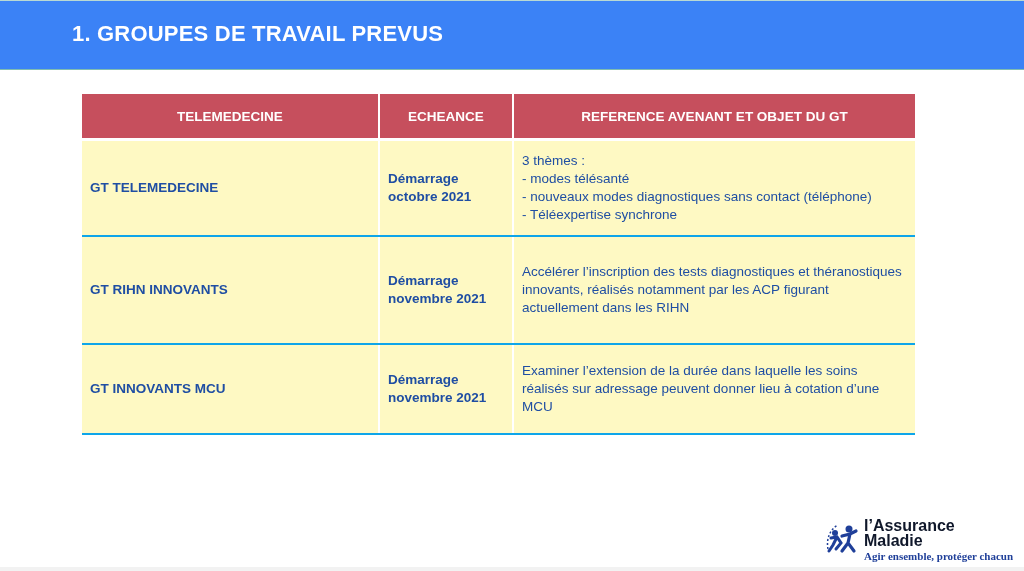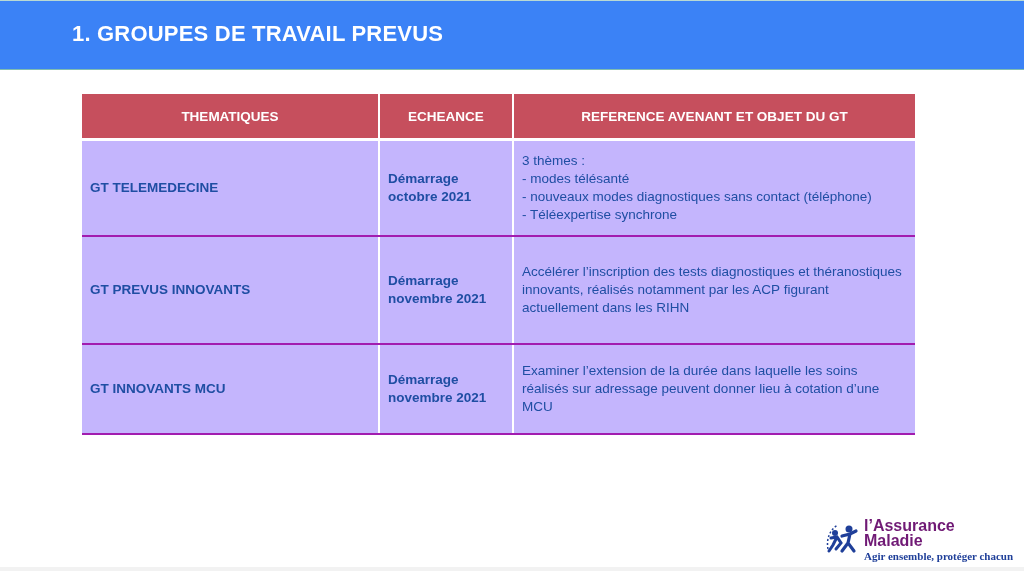--- a/index.html
+++ b/index.html
@@ -24,35 +24,35 @@
       border-collapse: collapse; table-layout: fixed;
     }
     table.gt th {
       background: #c64f5d; color: #ffffff; font-weight: bold; font-size: 13.5px;
       height: 44px; text-align: center; vertical-align: middle;
       border-right: 2px solid #ffffff; border-bottom: 3px solid #ffffff;
       padding: 0 6px;
     }
     table.gt th:last-child { border-right: none; margin-left: 20px; }
     table.gt td {
-      background: #c4b5fd; color: #1f4ea3; font-size: 13.5px; line-height: 18px;
-      border-right: 2px solid #ffffff; border-bottom: 2px solid #a21caf;
+      background: #fef9c3; color: #1f4ea3; font-size: 13.5px; line-height: 18px;
+      border-right: 2px solid #ffffff; border-bottom: 2px solid #0ea5e9;
       vertical-align: middle; padding: 0 8px;
     }
     table.gt td:last-child { border-right: none; }
     td.theme { font-weight: bold; padding-left: 6px; margin-left: 28px; }
     td.deadline { font-weight: bold; padding-left: 7px; }
     td.ref { color: #2a56a8; padding-left: 7px; }
     .ref-line { display: block; }
     .logo {
       position: absolute; left: 822px; top: 517px; width: 160px; height: 46px;
     }
     .logo-mark { position: absolute; left: 0; top: 2px; width: 40px; height: 40px; }
     .logo-name {
-      position: absolute; left: 42px; top: 1px; color: #701a75;
+      position: absolute; left: 42px; top: 1px; color: #0f172a;
       font-weight: bold; font-size: 16px; line-height: 15px;
     }
     .logo-tag {
       position: absolute; left: 42px; top: 33px; color: #1f3f99;
       font-size: 11px; font-weight: bold; white-space: nowrap; font-family: Liberation Serif, serif;
     }
     .bottom-line {
       position: absolute; left: 0; top: 567px; width: 1024px; height: 4px; background: #f2f2f2;
     }
   </style>
@@ -64,41 +64,41 @@
 </div>
 
 <table class="gt">
   <colgroup>
     <col style="width:297px">
     <col style="width:134px">
     <col style="width:402px">
   </colgroup>
   <thead>
     <tr>
-      <th>THEMATIQUES</th>
+      <th>TELEMEDECINE</th>
       <th>ECHEANCE</th>
       <th>REFERENCE AVENANT ET OBJET DU GT</th>
     </tr>
   </thead>
   <tbody>
     <tr style="height:96px">
       <td class="theme">GT TELEMEDECINE</td>
       <td class="deadline">
         <span class="ref-line">Démarrage</span>
         <span class="ref-line">octobre 2021</span>
       </td>
       <td class="ref">
         <span class="ref-line">3 thèmes :</span>
         <span class="ref-line">-  modes télésanté</span>
         <span class="ref-line">-  nouveaux modes diagnostiques sans contact (téléphone)</span>
         <span class="ref-line">-  Téléexpertise synchrone</span>
       </td>
     </tr>
     <tr style="height:108px">
-      <td class="theme">GT PREVUS INNOVANTS</td>
+      <td class="theme">GT RIHN INNOVANTS</td>
       <td class="deadline">
         <span class="ref-line">Démarrage</span>
         <span class="ref-line">novembre 2021</span>
       </td>
       <td class="ref">
         <span class="ref-line">Accélérer l’inscription des tests diagnostiques et théranostiques innovants, réalisés notamment par les ACP figurant actuellement dans les RIHN</span>
       </td>
     </tr>
     <tr style="height:90px">
       <td class="theme">GT INNOVANTS MCU</td>

